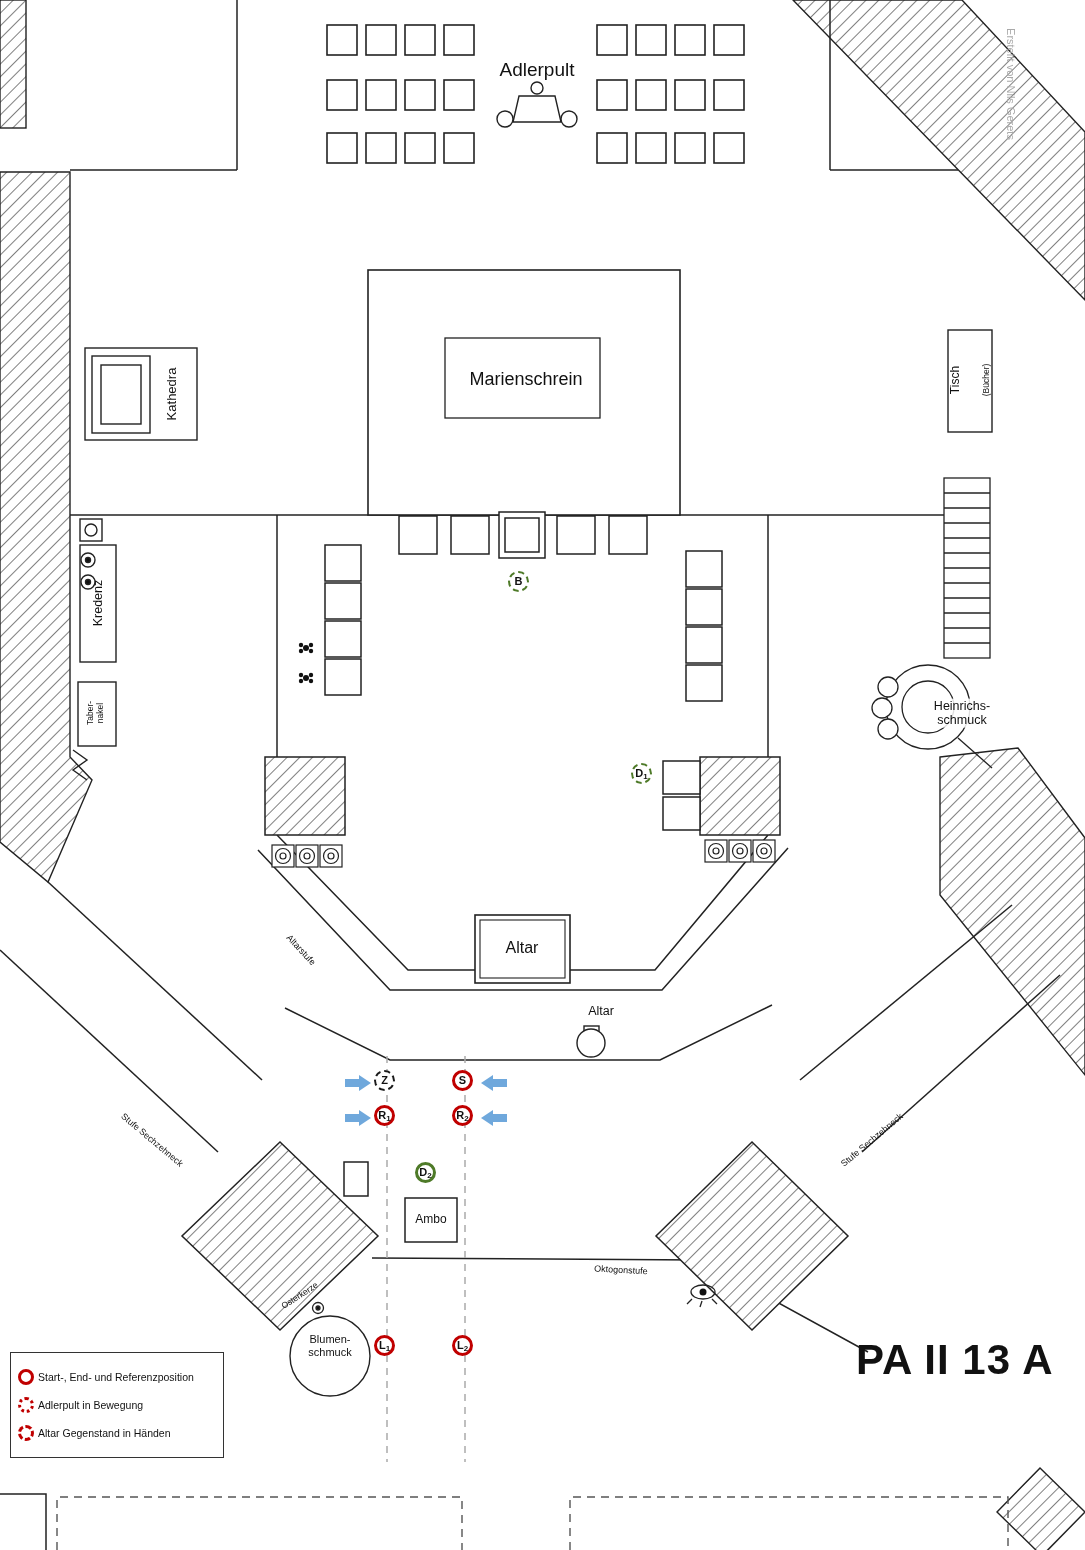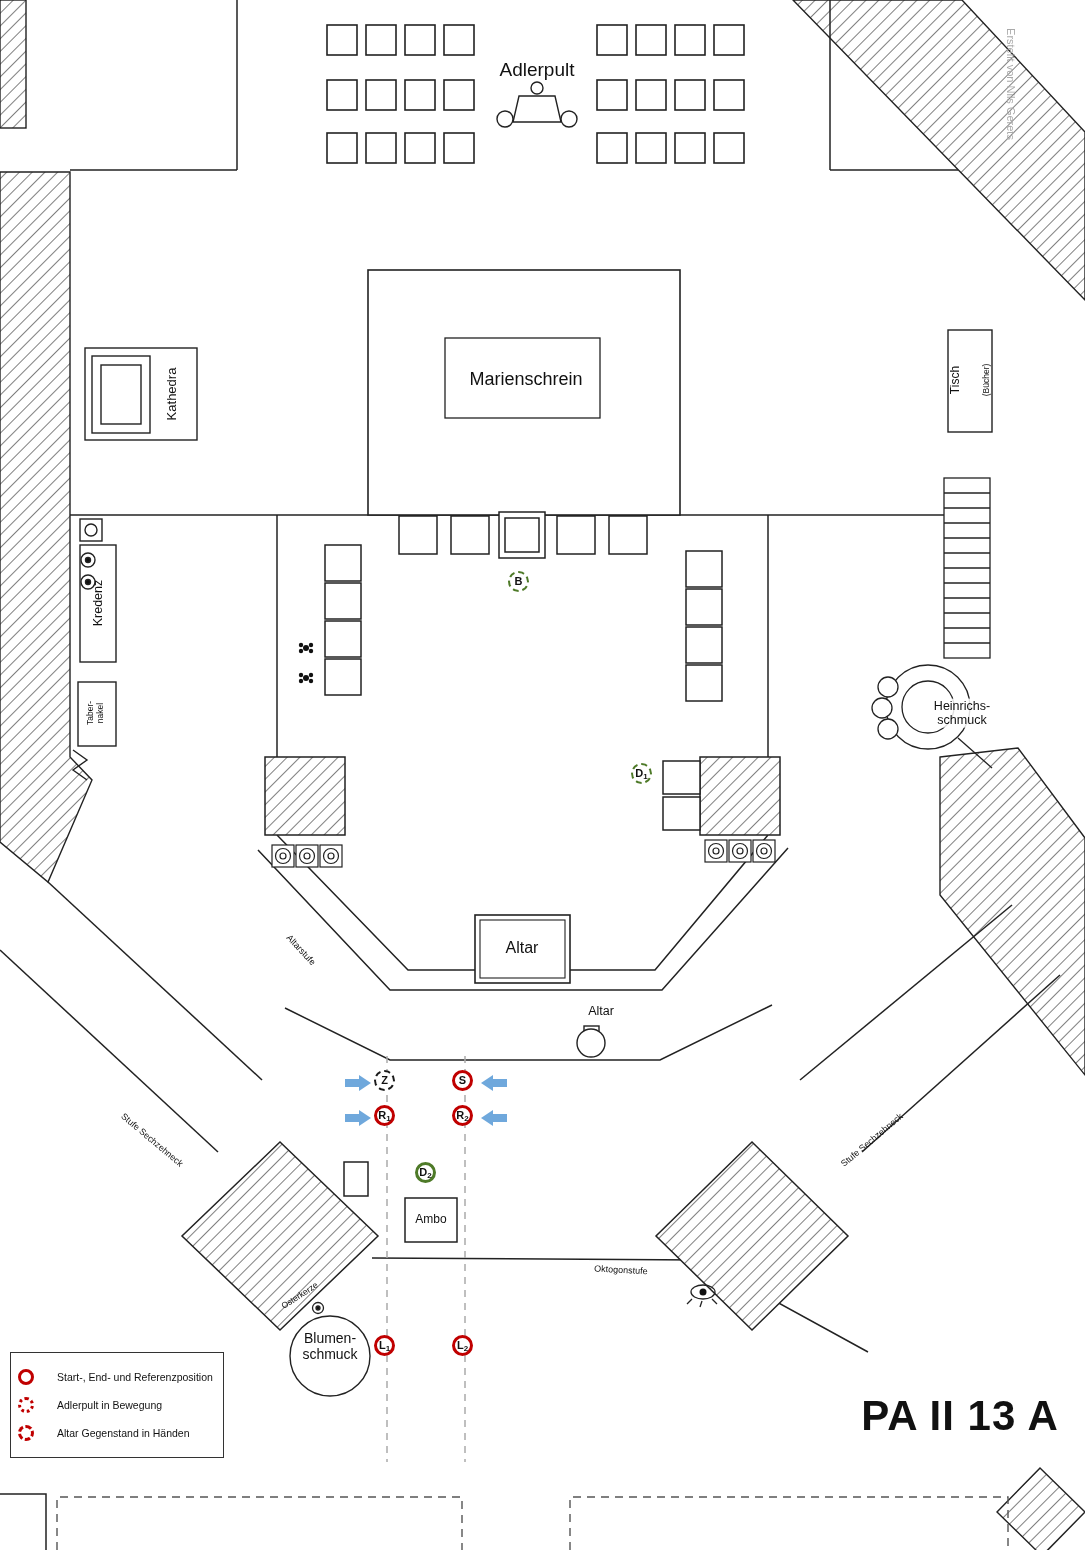--- a/index.html
+++ b/index.html
@@ -14,27 +14,27 @@
           display:flex;align-items:center;justify-content:center;
           font-weight:bold;font-size:11px;color:#111;z-index:3;line-height:1}
   .marker .sub{font-size:8px;margin-top:6px}
   .solid-red{border:3px solid #c00000}
   .dashed-black{border:2px dashed #1a1a1a}
   .dashed-green{border:2px dashed #4e7a28}
   .solid-green{border:3px solid #4e7a28}
   #legend{position:absolute;left:10px;top:1352px;width:214px;height:106px;
           border:1px solid #333;background:#fff;display:flex;flex-direction:column;
           justify-content:space-evenly;padding:4px 7px;z-index:4}
-  .legend-row{display:flex;align-items:center;gap:23px}
+  .legend-row{display:flex;align-items:center;gap:4px}
   .legend-sym{width:16px;height:16px;border-radius:50%;flex:0 0 auto;background:#fff}
   .sym-solid{border:3px solid #c00000}
   .sym-dotted{border:3px dotted #c00000}
   .sym-dashed{border:3px dashed #c00000}
   .legend-text{font-size:10.5px;color:#111}
-  #plan-code{position:absolute;left:856px;top:1392px;width:208px;text-align:center;
+  #plan-code{position:absolute;left:856px;top:1336px;width:208px;text-align:left;
              font-size:42px;font-weight:bold;color:#111;letter-spacing:1px;z-index:4}
   #credit{position:absolute;left:1011px;top:84px;transform:translate(-50%,-50%) rotate(90deg);
           font-size:11px;color:#a9a9a9;white-space:nowrap;z-index:2}
   .lbl .sub-small{font-size:8.5px;display:block}
   .lbl .main-line{display:block}
   .bg-white{background:rgba(255,255,255,.85);padding:0 2px}
 </style>
 </head>
 <body>
 
@@ -284,21 +284,21 @@
   <div class="lbl bg-white" style="left:962px;top:713px;font-size:12.5px">Heinrichs-
 schmuck</div>
   <div class="lbl" style="left:522px;top:948px;font-size:16px">Altar</div>
   <div class="lbl" style="left:601px;top:1011px;font-size:12.5px">Altar</div>
   <div class="lbl" style="left:431px;top:1220px;font-size:12px">Ambo</div>
   <div class="lbl" style="left:301px;top:950px;font-size:9px;transform:translate(-50%,-50%) rotate(47deg)">Altarstufe</div>
   <div class="lbl" style="left:621px;top:1270px;font-size:9px;transform:translate(-50%,-50%) rotate(3deg)">Oktogonstufe</div>
   <div class="lbl" style="left:152px;top:1140px;font-size:9px;white-space:nowrap;transform:translate(-50%,-50%) rotate(40deg)">Stufe Sechzehneck</div>
   <div class="lbl" style="left:872px;top:1140px;font-size:9px;white-space:nowrap;transform:translate(-50%,-50%) rotate(-40deg)">Stufe Sechzehneck</div>
   <div class="lbl" style="left:300px;top:1296px;font-size:8.5px;white-space:nowrap;transform:translate(-50%,-50%) rotate(-33deg)">Osterkerze</div>
-  <div class="lbl" style="left:330px;top:1346px;font-size:14px">Blumen-
+  <div class="lbl" style="left:330px;top:1346px;font-size:11px">Blumen-
 schmuck</div>
   <div id="credit">Erstellt von Nils Gerets</div>
 
   <div class="marker dashed-green" style="left:508px;top:571px">
     <span>B</span>
       <span class="sub"></span>
   </div>
   <div class="marker dashed-green" style="left:631px;top:763px">
     <span>D</span>
       <span class="sub">1</span>

